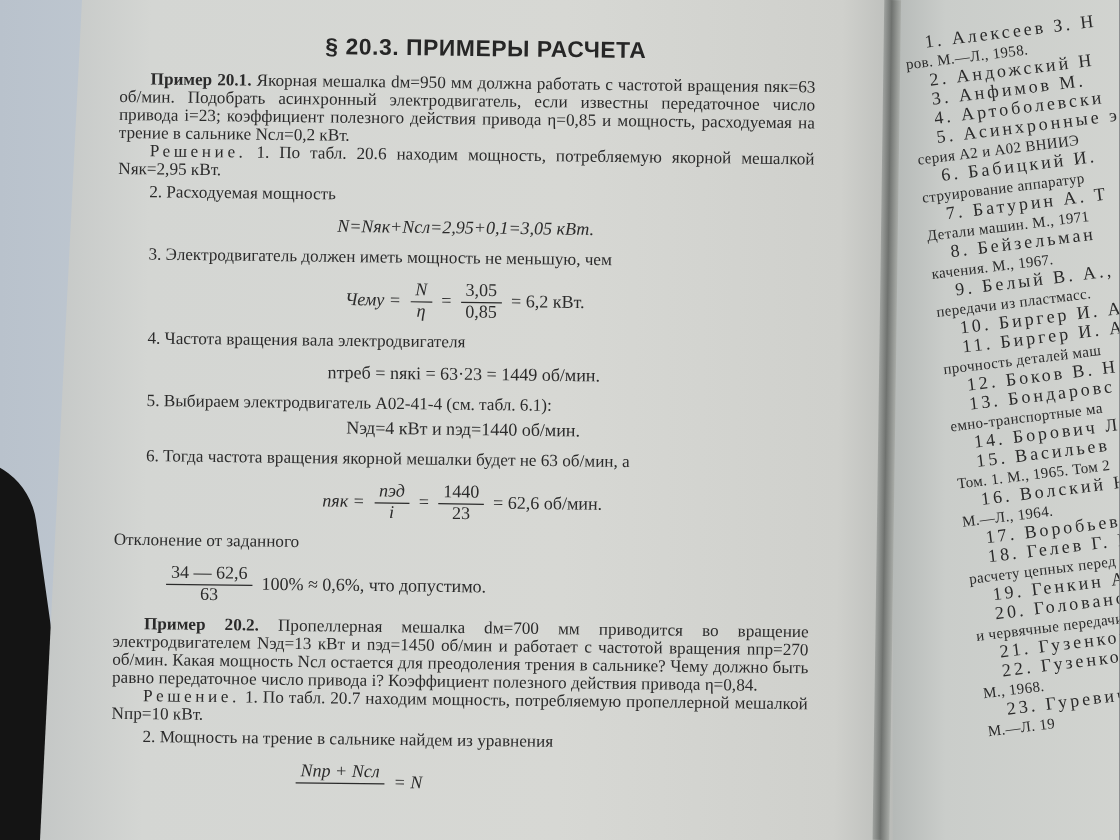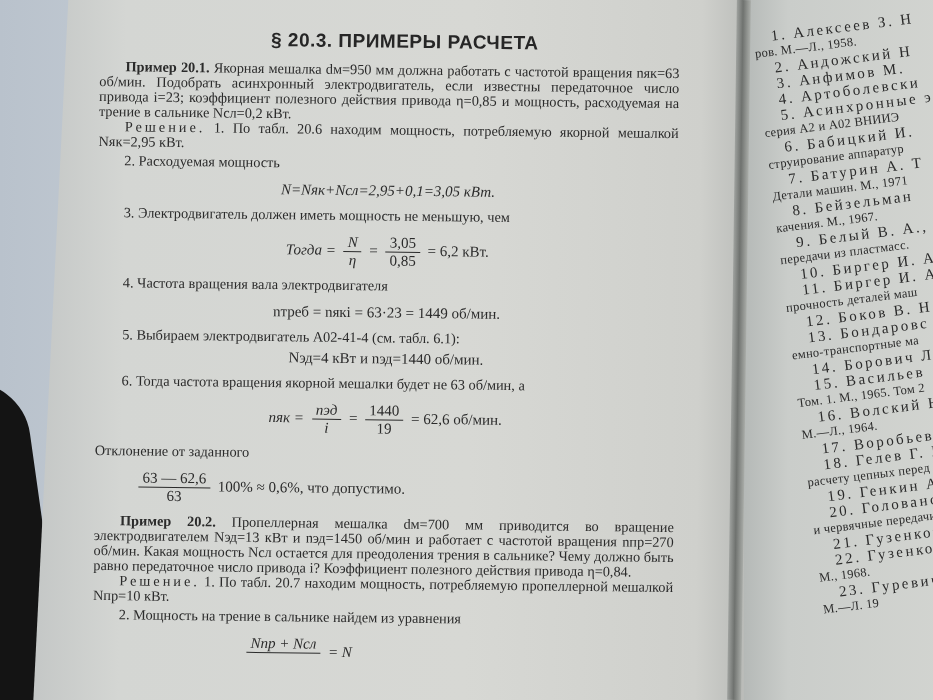--- a/index.html
+++ b/index.html
@@ -153,21 +153,21 @@
     <p class="para indent">
       <span class="spaced">Решение.</span>
       <span>1. По табл. 20.6 находим мощность, потребляемую якорной мешалкой Nяк=2,95 кВт.</span>
     </p>
 
     <div class="step">2. Расходуемая мощность</div>
     <div class="formula it">N=Nяк+Nсл=2,95+0,1=3,05 кВт.</div>
 
     <div class="step">3. Электродвигатель должен иметь мощность не меньшую, чем</div>
     <div class="formula">
-      <span class="it">Тогда =</span>
+      <span class="it">Чему =</span>
       <span class="frac">
         <span class="num it">N</span>
         <span class="den it">η</span>
       </span>
       <span>=</span>
       <span class="frac">
         <span class="num">3,05</span>
         <span class="den">0,85</span>
       </span>
       <span>= 6,2 кВт.</span>
@@ -182,29 +182,29 @@
     <div class="step">6. Тогда частота вращения якорной мешалки будет не 63 об/мин, а</div>
     <div class="formula">
       <span class="it">nяк =</span>
       <span class="frac">
         <span class="num it">nэд</span>
         <span class="den it">i</span>
       </span>
       <span>=</span>
       <span class="frac">
         <span class="num">1440</span>
-        <span class="den">19</span>
+        <span class="den">23</span>
       </span>
       <span>= 62,6 об/мин.</span>
     </div>
 
     <div class="para" style="margin-left:0">Отклонение от заданного</div>
     <div class="formula" style="text-align:left; margin-left:40px">
       <span class="frac">
-        <span class="num">63 — 62,6</span>
+        <span class="num">34 — 62,6</span>
         <span class="den">63</span>
       </span>
       <span>100% ≈ 0,6%, что допустимо.</span>
     </div>
 
     <p class="para indent" style="margin-top:6px">
       <span class="bold">Пример 20.2.</span>
       <span>Пропеллерная мешалка dм=700 мм приводится во вращение электродвигателем Nэд=13 кВт и nэд=1450 об/мин и работает с частотой вращения nпр=270 об/мин. Какая мощность Nсл остается для преодоления трения в сальнике? Чему должно быть равно передаточное число привода i? Коэффициент полезного действия привода η=0,84.</span>
     </p>
     <p class="para indent">

